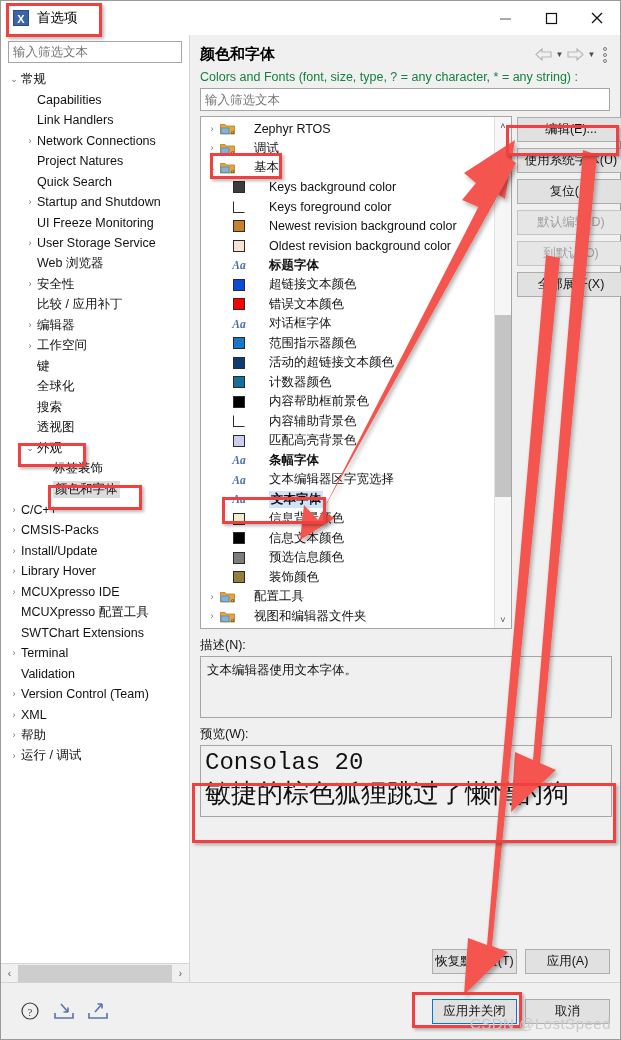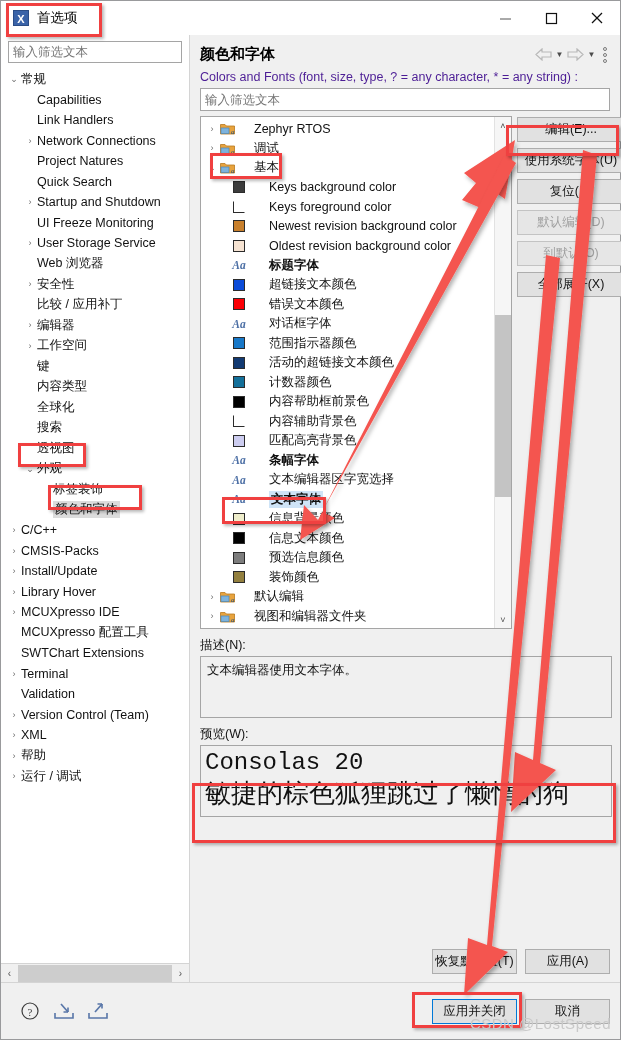--- a/index.html
+++ b/index.html
@@ -72,21 +72,21 @@
   #right-head { display:flex; align-items:flex-start; padding:8px 8px 0 10px; }
   #page-title { font-size:15px; font-weight:bold; color:#000; flex:1; padding-top:2px;}
   .navbtns { display:flex; align-items:center; gap:1px; padding-top:2px; }
   .navicon { width:19px;height:19px;display:flex;align-items:center;justify-content:center;color:#b6b6b6; }
   .navcaret { width:11px;height:19px;display:flex;align-items:center;justify-content:center;
               font-size:8px;color:#4b4b4b; }
   .kebab { width:14px;height:19px;display:flex;flex-direction:column;align-items:center;
            justify-content:center;gap:2px; }
   .kebab i { display:block;width:4px;height:4px;border:1px solid #7a7a7a;border-radius:50%; }
 
-  #right-subtitle { padding:6px 10px 4px 10px; font-size:12.5px; color:#4c1d95; white-space:nowrap; }
+  #right-subtitle { padding:6px 10px 4px 10px; font-size:12.5px; color:#15803d; white-space:nowrap; }
   #right-filter-wrap { padding:0 10px 5px 10px; }
   #right-filter { width:100%; height:23px; border:1px solid #a5a5a5; background:#fff;
     font-size:12.5px; padding:0 4px; color:#8a8a8a; font-family:inherit; }
 
   
   #main-row { display:flex; padding:0 8px 0 10px; gap:5px; }
   #tree-box { width:312px; flex:0 0 312px; height:513px; border:1px solid #a5a5a5; background:#fff;
               display:flex; overflow:hidden; position:relative; }
   #tree-list { flex:1; overflow:hidden; padding-top:2px; }
   #tree-vscroll { width:17px; flex:0 0 17px; background:#f6f6f6; border-left:1px solid #e2e2e2;
@@ -237,24 +237,20 @@
             <span class="arrow">›</span>
             <span class="lbl">编辑器</span>
           </div>
           <div class="tnode lvl1">
             <span class="arrow">›</span>
             <span class="lbl">工作空间</span>
           </div>
           <div class="tnode lvl1">
             <span class="arrow none">›</span>
             <span class="lbl">键</span>
-          </div>
-          <div class="tnode lvl1">
-            <span class="arrow none">›</span>
-            <span class="lbl">内容类型</span>
           </div>
           <div class="tnode lvl1">
             <span class="arrow none">›</span>
             <span class="lbl">全球化</span>
           </div>
           <div class="tnode lvl1">
             <span class="arrow none">›</span>
             <span class="lbl">搜索</span>
           </div>
           <div class="tnode lvl1">
@@ -488,21 +484,21 @@
               </div>
               <div class="cnode lvl0">
                 <span class="arrow">›</span>
                 <span class="folder">
                   <svg width="15" height="13" viewBox="0 0 15 13">
                     <path d="M0.5 2.5 L5 2.5 L6.5 4 L14.5 4 L14.5 12 L0.5 12 Z" fill="#e8a33d" stroke="#b8791f" stroke-width="0.8"></path>
                     <rect x="1" y="6" width="8" height="5.5" fill="#7db3dd" stroke="#4b87b8" stroke-width="0.7"></rect>
                     <text x="11" y="11.5" font-size="7" fill="#1b4f86" font-style="italic" font-family="Liberation Serif, serif">a</text>
                   </svg>
                 </span>
-                <span class="lbl">默认编辑</span>
+                <span class="lbl">配置工具</span>
               </div>
               <div class="cnode lvl0">
                 <span class="arrow">›</span>
                 <span class="folder">
                   <svg width="15" height="13" viewBox="0 0 15 13">
                     <path d="M0.5 2.5 L5 2.5 L6.5 4 L14.5 4 L14.5 12 L0.5 12 Z" fill="#e8a33d" stroke="#b8791f" stroke-width="0.8"></path>
                     <rect x="1" y="6" width="8" height="5.5" fill="#7db3dd" stroke="#4b87b8" stroke-width="0.7"></rect>
                     <text x="11" y="11.5" font-size="7" fill="#1b4f86" font-style="italic" font-family="Liberation Serif, serif">a</text>
                   </svg>
                 </span>

